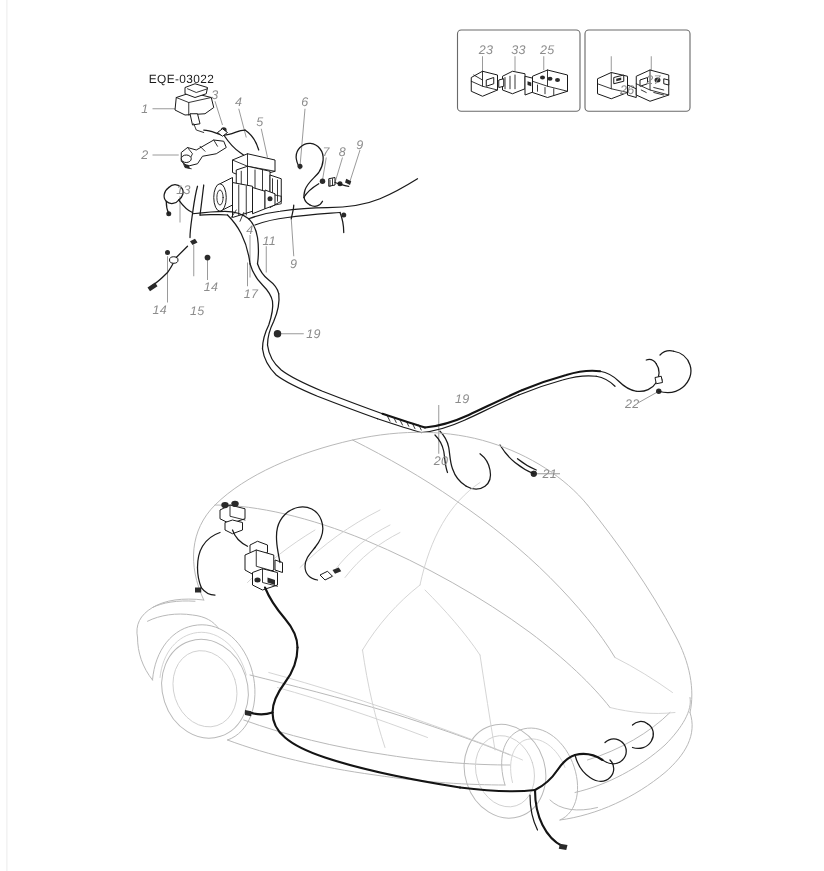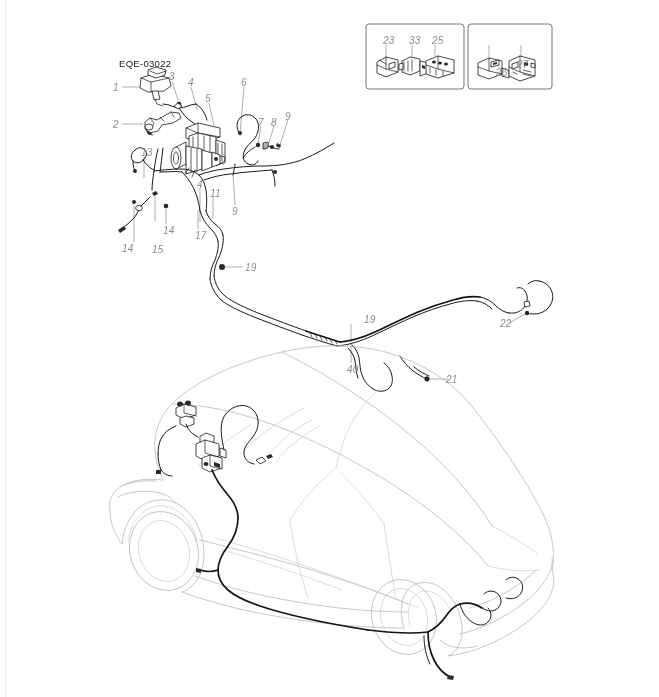--- a/index.html
+++ b/index.html
@@ -391,22 +391,22 @@
   <div class="lbl" style="left:232px;top:208px;">9</div>
   <div class="lbl" style="left:210px;top:190px;">11</div>
   <div class="lbl" style="left:197px;top:181px;">4</div>
   <div class="lbl" style="left:141px;top:149px;">13</div>
   <div class="lbl" style="left:122px;top:245px;">14</div>
   <div class="lbl" style="left:152px;top:224px;margin-top:22px;">15</div>
   <div class="lbl" style="left:163px;top:227px;">14</div>
   <div class="lbl" style="left:195px;top:232px;">17</div>
   <div class="lbl" style="left:245px;top:264px;">19</div>
   <div class="lbl" style="left:348px;top:316px;margin-left:16px;">19</div>
-  <div class="lbl" style="left:347px;top:366px;">40</div>
-  <div class="lbl" style="left:446px;top:376px;">21</div>
+  <div class="lbl" style="left:347px;top:366px;">20</div>
+  <div class="lbl" style="left:434px;top:376px;">21</div>
   <div class="lbl" style="left:500px;top:320px;">22</div>
   <div class="lbl" style="left:383px;top:37px;">23</div>
   <div class="lbl" style="left:409px;top:37px;">33</div>
   <div class="lbl" style="left:432px;top:37px;text-align:center;">25</div>
   <div class="lbl" style="left:496px;top:37px;margin-top:32px;">26</div>
   <div class="lbl" style="left:517px;top:37px;margin-top:24px;">27</div>
 
 </div>
 
 </body></html>

